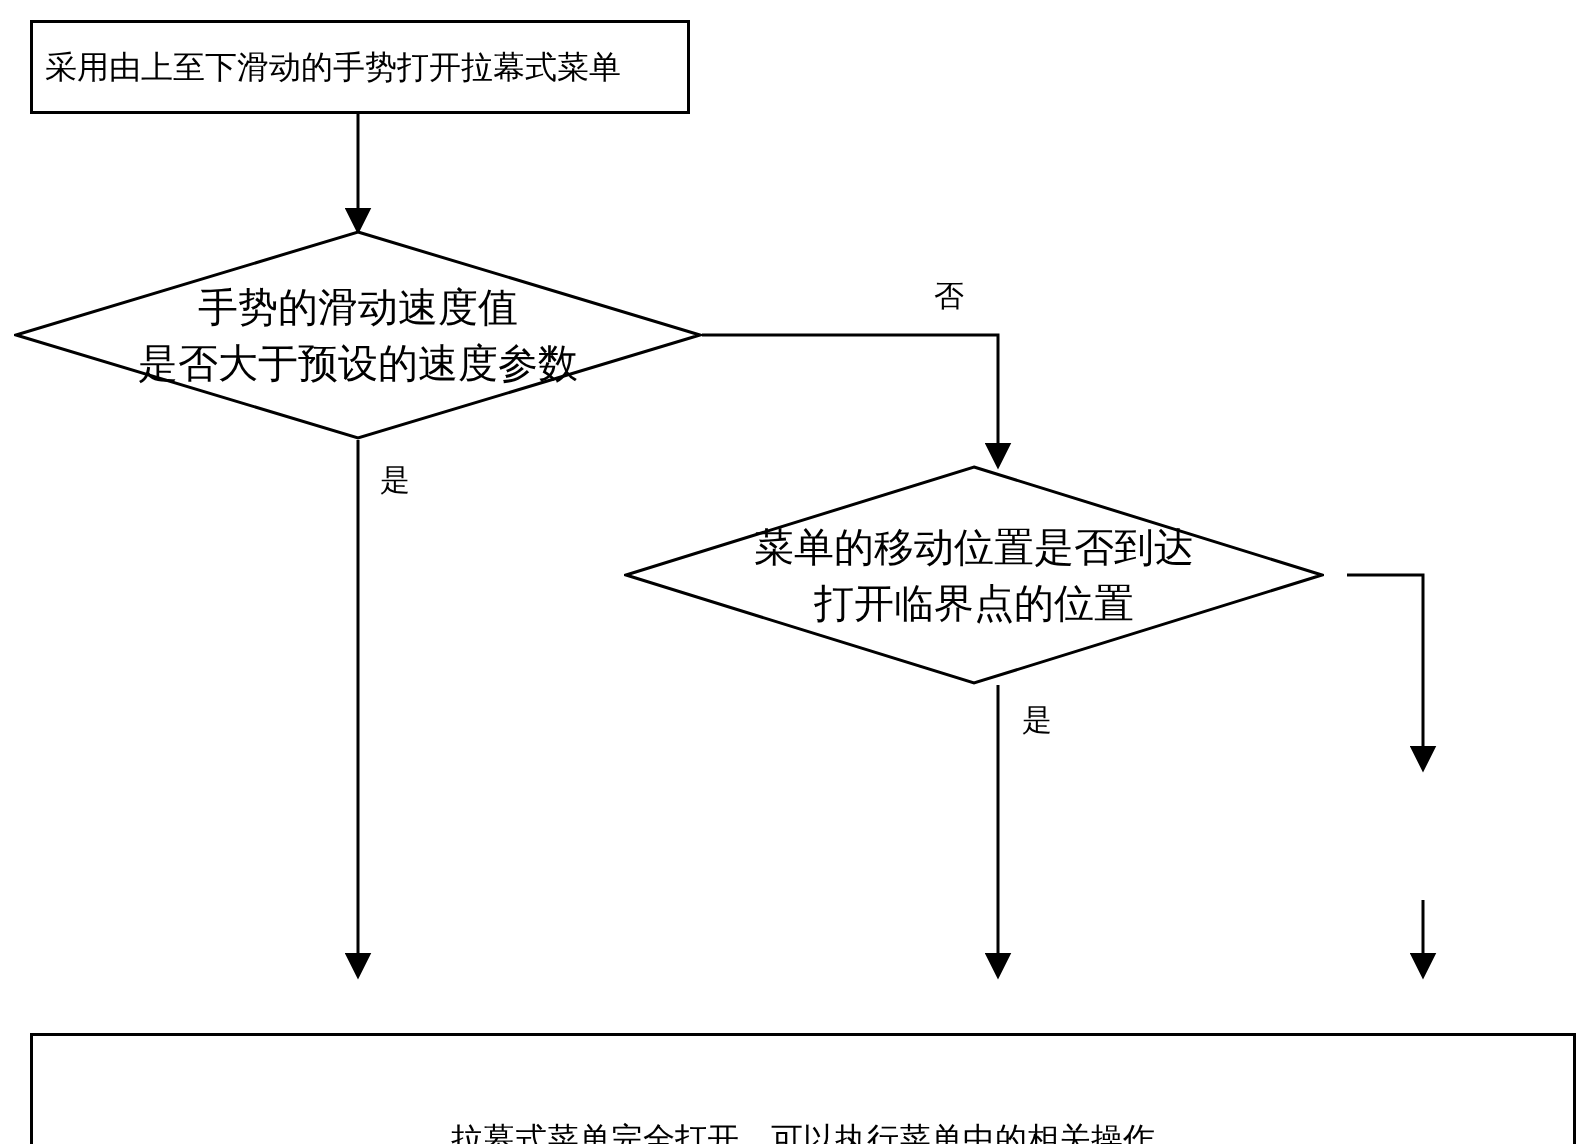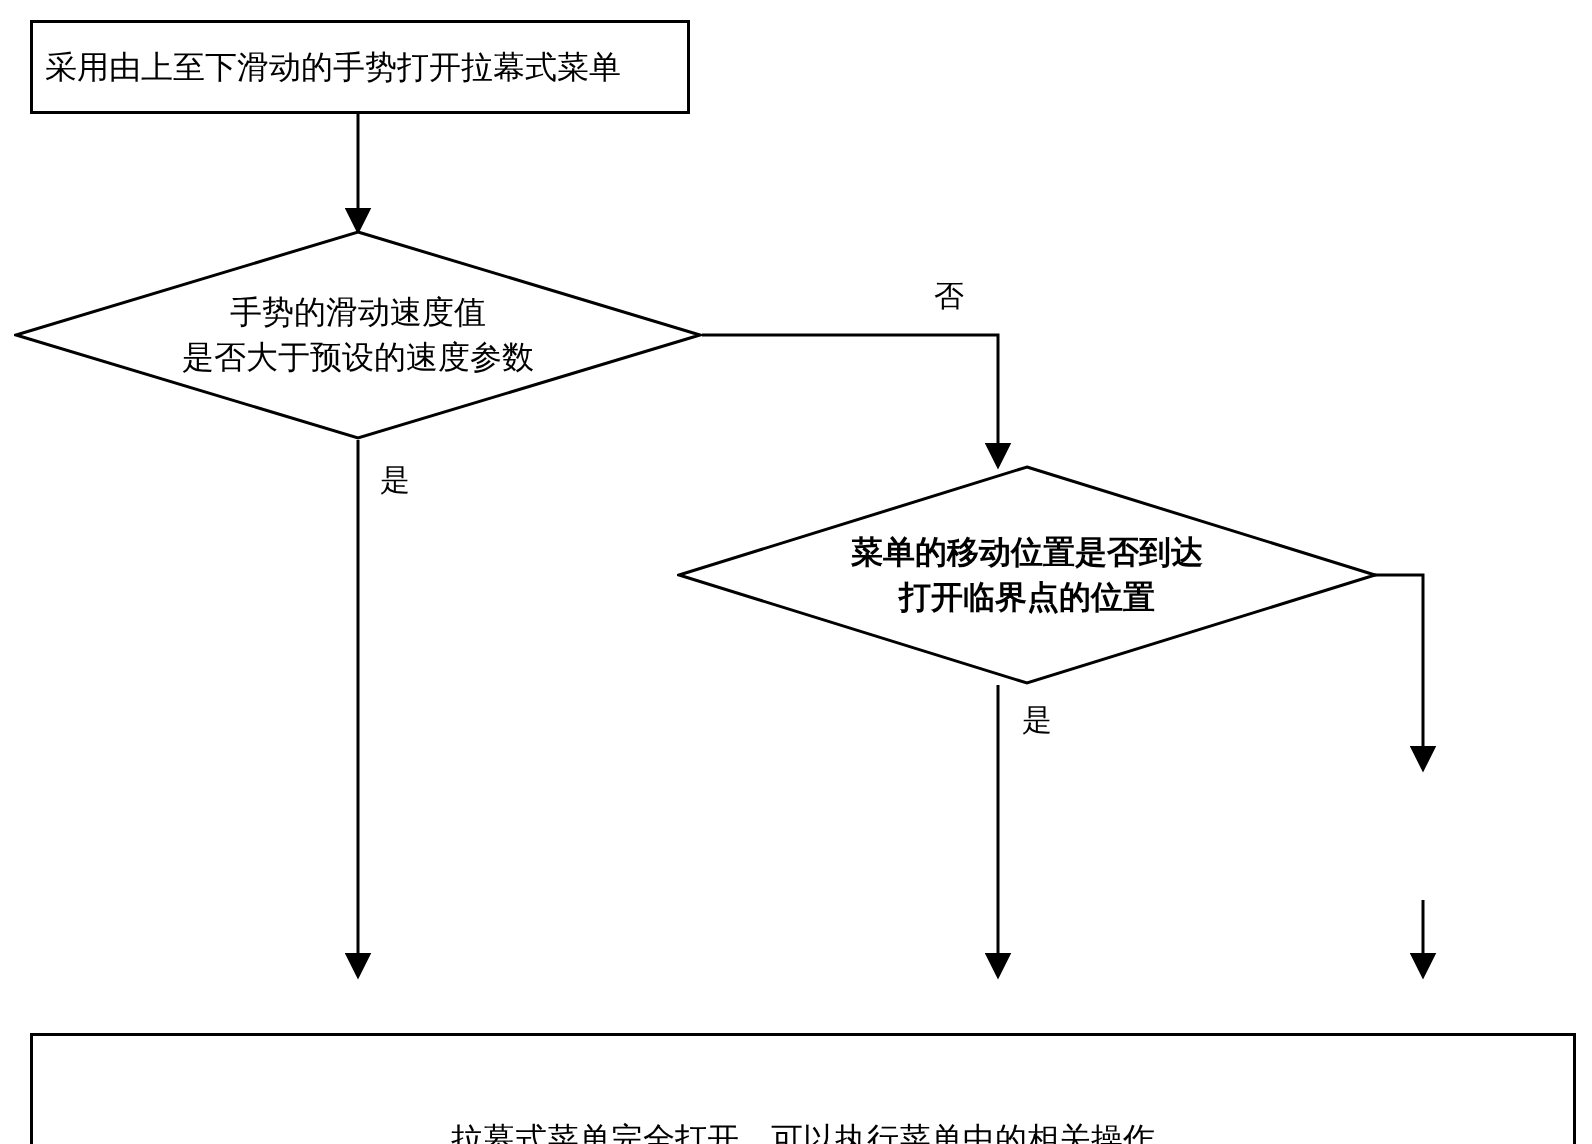--- a/index.html
+++ b/index.html
@@ -39,21 +39,21 @@
   .diamond-text {
     position: absolute;
     left: 0;
     top: 0;
     width: 100%;
     height: 100%;
     display: flex;
     align-items: center;
     justify-content: center;
     text-align: center;
-    font-size: 32px;
+    font-size: 40px;
     line-height: 1.4;
     pointer-events: none;
   }
   .edge-label {
     position: absolute;
     font-size: 30px;
     background: #fff;
     padding: 0 4px;
   }
   svg.connectors {
@@ -97,21 +97,21 @@
   <div class="diamond-wrap" style="left:14px; top:230px; width:688px; height:210px;">
     <svg width="688" height="210">
       <polygon points="344,2 686,105 344,208 2,105" fill="#fff" stroke="#000" stroke-width="3"></polygon>
     </svg>
     <div class="diamond-text">
       <span style="white-space:pre-line;">手势的滑动速度值
 是否大于预设的速度参数</span>
     </div>
   </div>
 
-  <div class="diamond-wrap" style="left:677px; top:465px; width:700px; height:220px;font-weight:bold;">
+  <div class="diamond-wrap" style="left:624px; top:465px; width:700px; height:220px;">
     <svg width="700" height="220">
       <polygon points="350,2 698,110 350,218 2,110" fill="#fff" stroke="#000" stroke-width="3"></polygon>
     </svg>
     <div class="diamond-text">
       <span style="white-space:pre-line;">菜单的移动位置是否到达
 打开临界点的位置</span>
     </div>
   </div>
 
 

